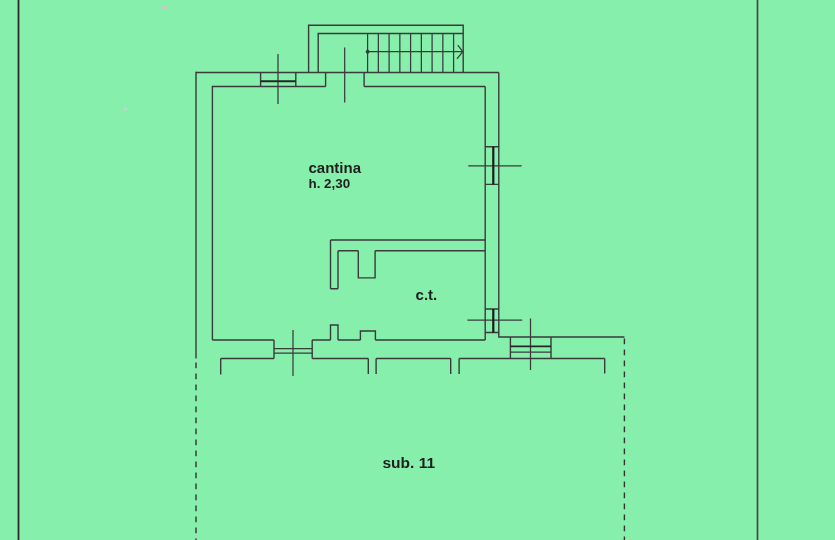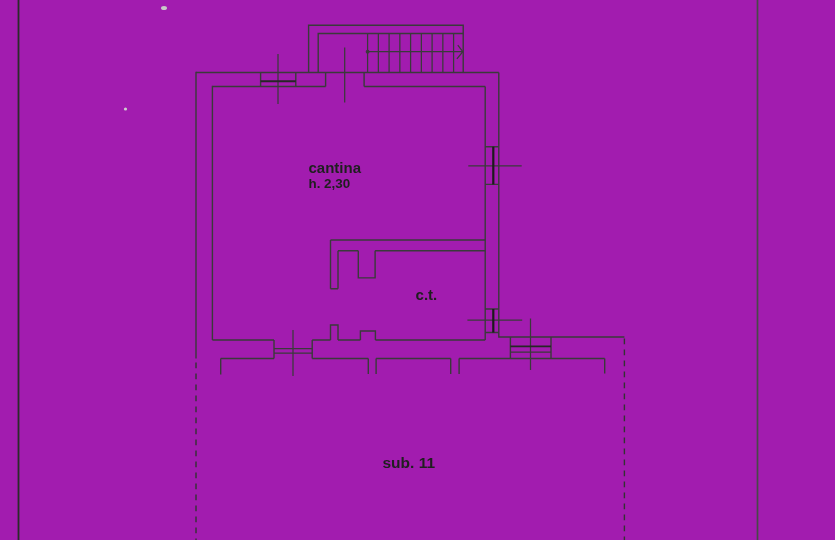--- a/index.html
+++ b/index.html
@@ -1,16 +1,16 @@
 <!DOCTYPE html>
 <html><head>
 <meta charset="utf-8">
 <style>
   html,body{margin:0;padding:0;background:#ffffff;}
-  #page{position:relative;width:835px;height:540px;background:#a21caf;overflow:hidden;
+  #page{position:relative;width:835px;height:540px;background:#86efac;overflow:hidden;
         font-family:"Liberation Sans", sans-serif;}
   svg{position:absolute;left:0;top:0;filter:blur(0.3px);}
   .txt{fill:#1f1f1f;font-family:"Liberation Sans", sans-serif;font-weight:700;}
 </style>
 </head>
 <body>
 <div id="page">
 <svg width="835" height="540" viewBox="0 0 835 540">
 
   <path d="M18.5 0 V540" stroke="#2b2b2b" stroke-width="1.8" fill="none"></path>

